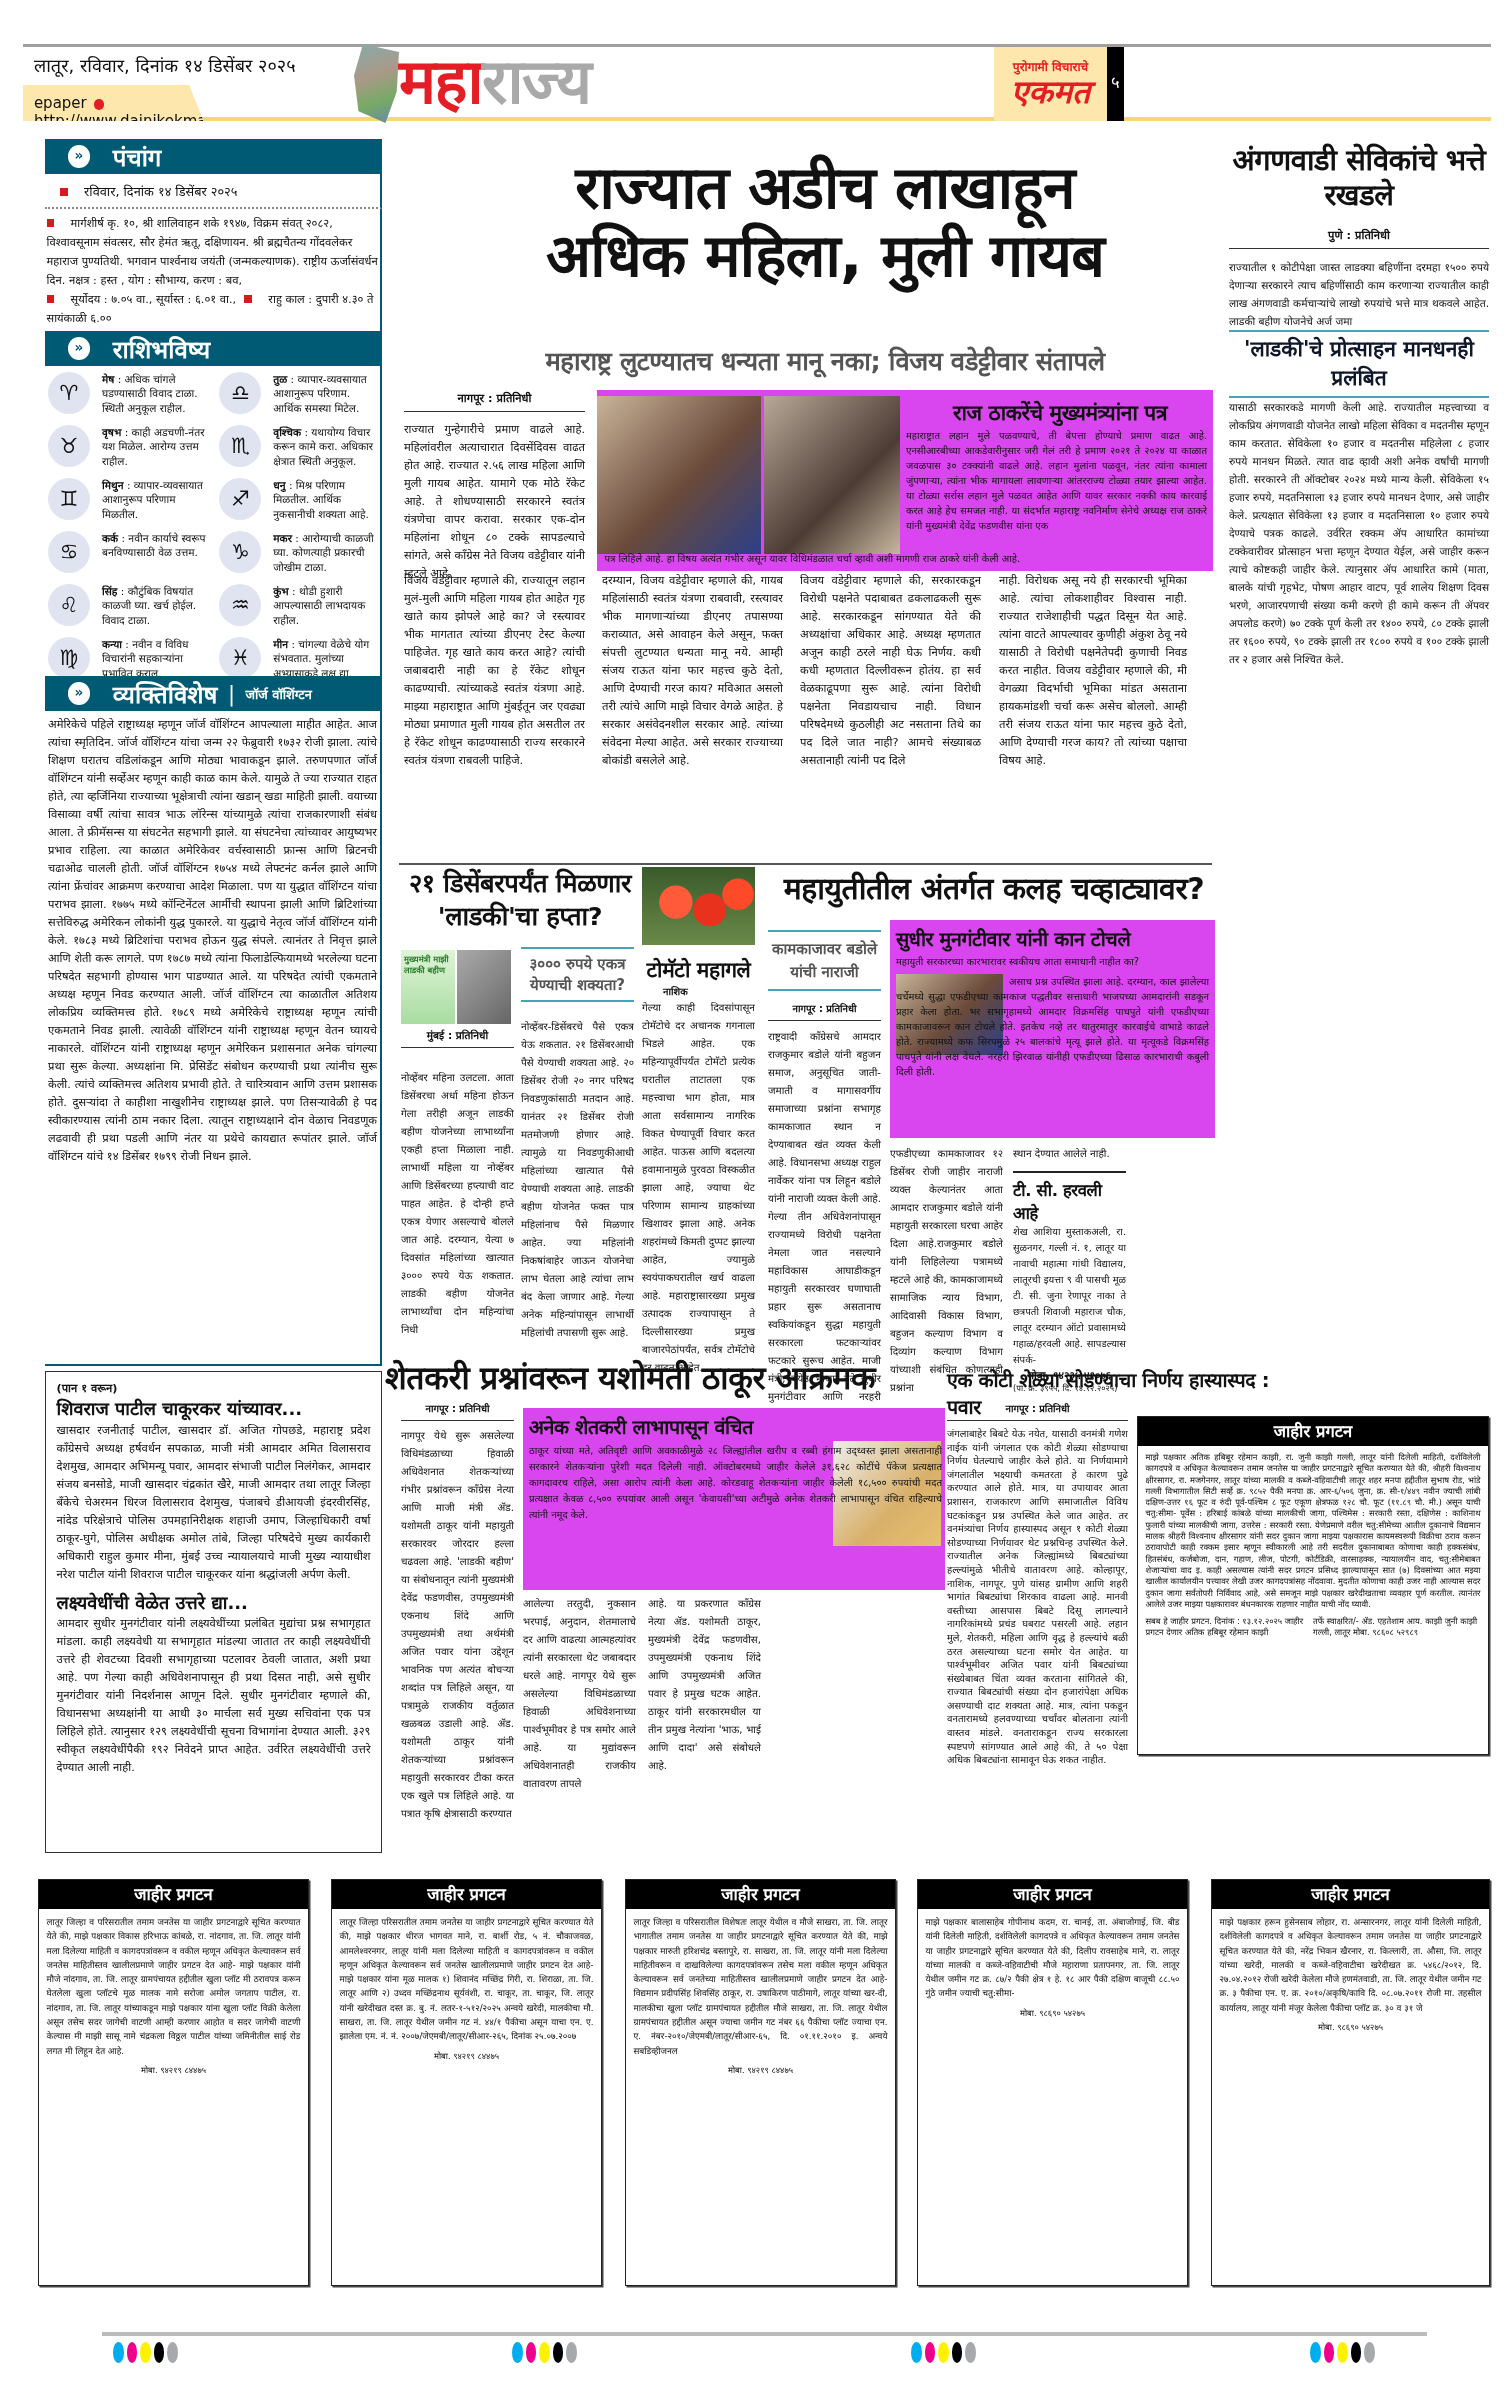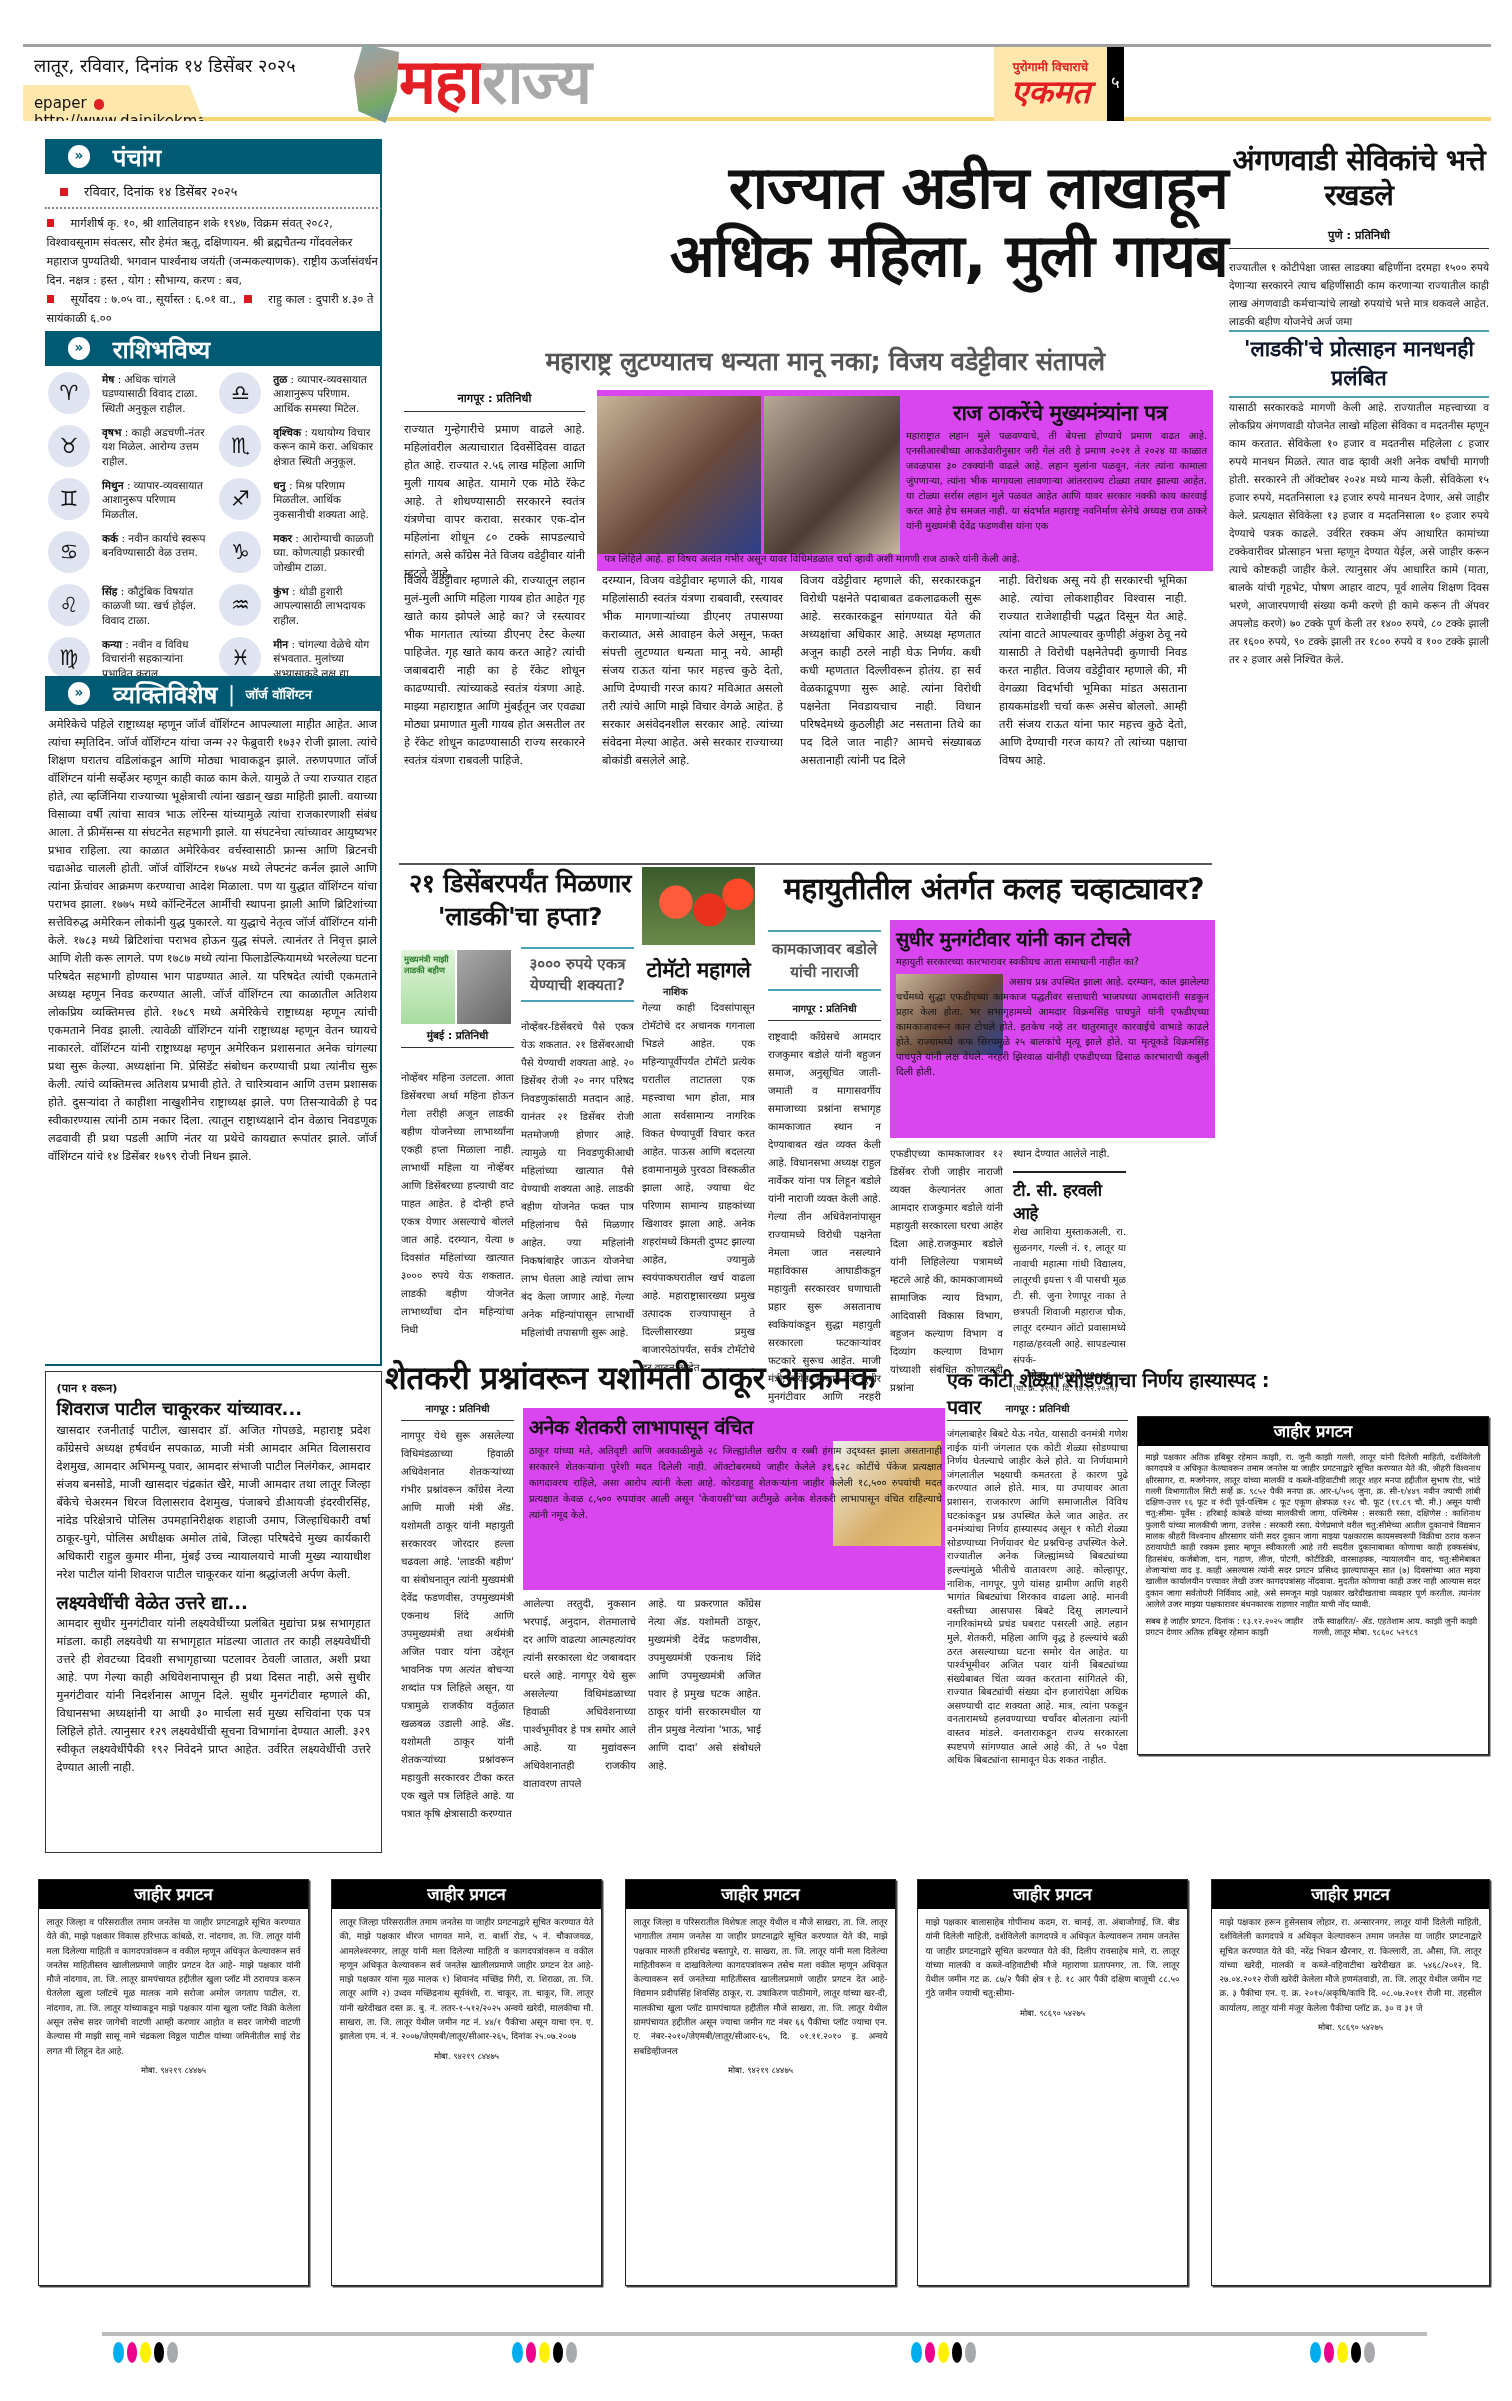--- a/index.html
+++ b/index.html
@@ -28,21 +28,21 @@
 .sq{display:inline-block;width:7.5px;height:7.5px;background:#d71920;margin-right:16.6px}
 .panchang-body{padding:4.5px 1.5px;font-size:11.3px;line-height:19px}
 .rashi-grid{display:grid;grid-template-columns:1fr 1fr;gap:3px 13.6px;padding:6px 3px}
 .rashi{display:flex;align-items:flex-start;height:50px}
 .rashi .ic{width:42px;height:42px;border-radius:50%;background:#dfe4f0;flex:none;margin-right:12px;text-align:center;line-height:42px;font-size:21px}
 .rashi .t{font-size:10.5px;line-height:14.3px}
 .rashi b{font-weight:bold}
 .vyakti-body{padding:4.5px 3px;font-size:11.3px;line-height:18px;text-align:justify;border-right:2.3px solid #005a74;border-bottom:2.3px solid #005a74}
 .boxed{border:1.5px solid #333;padding:7.5px 10.5px}
 
-.h-main{left:422px;top:154px;width:806px;text-align:right;font-size:59px;font-weight:bold;line-height:68px;letter-spacing:-0.8px}
+.h-main{left:422px;top:154px;width:806px;text-align:center;font-size:59px;font-weight:bold;line-height:68px;letter-spacing:-0.8px}
 .h-sub{left:422px;top:343px;width:806px;text-align:center;font-size:25.6px;font-weight:bold;color:#555;letter-spacing:-0.4px}
 .dateline{font-size:11.3px;font-weight:bold;text-align:center;padding-bottom:6px;border-bottom:1.5px solid #333;margin-bottom:9px}
 .greybox{background:#d946ef}
 .photo{background:linear-gradient(135deg,#c9b49a,#6a4a3a 55%,#2c3f8a)}
 .photo2{background:linear-gradient(135deg,#b8a898,#4c3c34 60%,#c8b8a0)}
 .h2{font-weight:bold;letter-spacing:-0.4px}
 .ad{border:1.5px solid #222;box-shadow:1.5px 1.5px 0 #444}
 .adhead{background:#000;color:#fff;font-weight:bold;text-align:center;font-size:16.6px;height:29px;line-height:29px}
 .adbody{padding:6px 7.5px;font-size:8.7px;line-height:14.3px;text-align:justify}
 .cmyk{display:flex;gap:3px}

